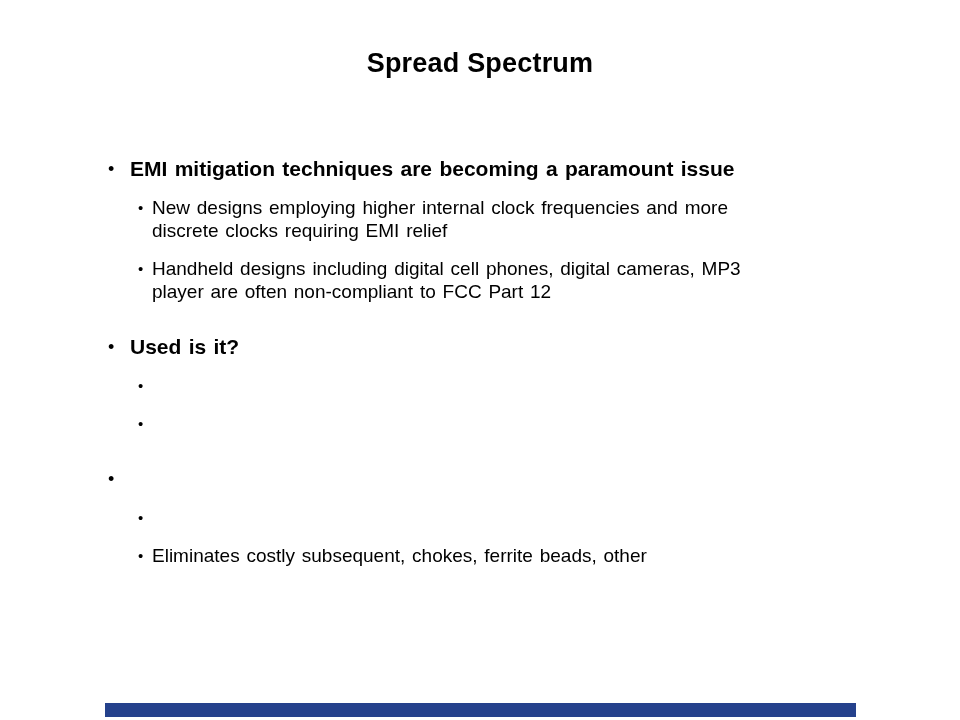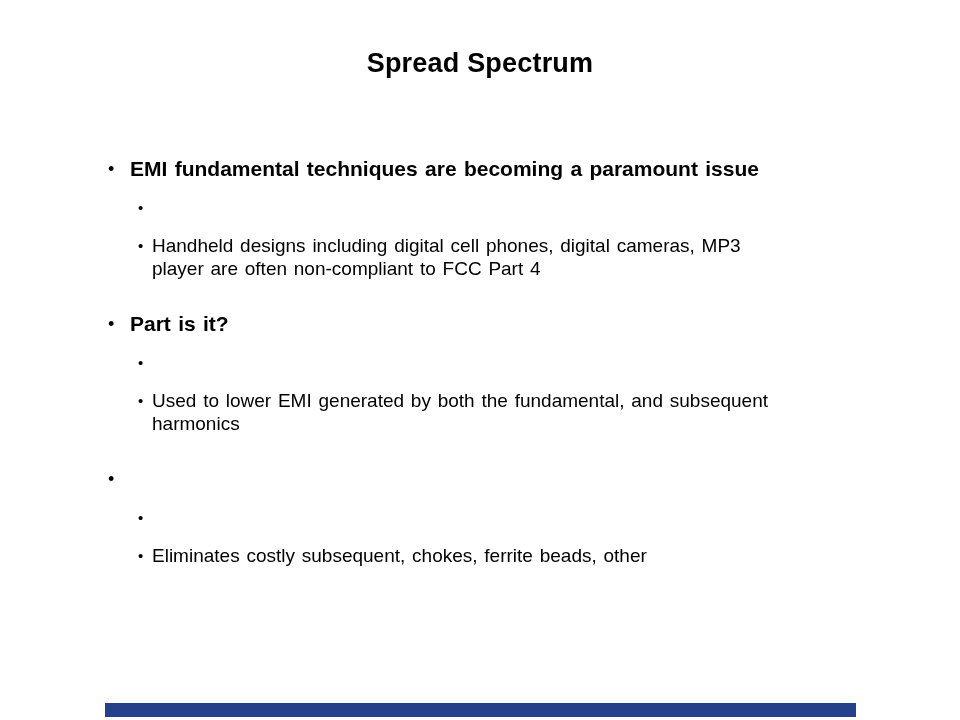--- a/index.html
+++ b/index.html
@@ -75,44 +75,44 @@
 
 <div class="slide">
 
   <div class="slide-title">Spread Spectrum</div>
 
   <div class="content">
 
     <div class="section">
       <div class="heading-row">
         <span class="bullet-l1">•</span>
-        <span class="heading-text">EMI fundamental techniques are becoming a paramount issue</span>
+        <span class="heading-text">EMI mitigation techniques are becoming a paramount issue</span>
+      </div>
+      <div class="sub-row">
+        <span class="bullet-l2">•</span>
+        <span class="sub-text">New designs employing higher internal clock frequencies and more
+discrete clocks requiring EMI relief</span>
+      </div>
+      <div class="sub-row">
+        <span class="bullet-l2">•</span>
+        <span class="sub-text">Handheld designs including digital cell phones, digital cameras, MP3
+player are often non-compliant to FCC Part 12</span>
+      </div>
+    </div>
+
+    <div class="section">
+      <div class="heading-row">
+        <span class="bullet-l1">•</span>
+        <span class="heading-text">Used is it?</span>
       </div>
       <div class="sub-row">
         <span class="bullet-l2">•</span>
       </div>
       <div class="sub-row">
         <span class="bullet-l2">•</span>
-        <span class="sub-text">Handheld designs including digital cell phones, digital cameras, MP3
-player are often non-compliant to FCC Part 4</span>
-      </div>
-    </div>
-
-    <div class="section">
-      <div class="heading-row">
-        <span class="bullet-l1">•</span>
-        <span class="heading-text">Part is it?</span>
-      </div>
-      <div class="sub-row">
-        <span class="bullet-l2">•</span>
-      </div>
-      <div class="sub-row">
-        <span class="bullet-l2">•</span>
-        <span class="sub-text">Used to lower EMI generated by both the fundamental, and subsequent
-harmonics</span>
       </div>
     </div>
 
     <div class="section">
       <div class="heading-row">
         <span class="bullet-l1">•</span>
       </div>
       <div class="sub-row">
         <span class="bullet-l2">•</span>
       </div>

